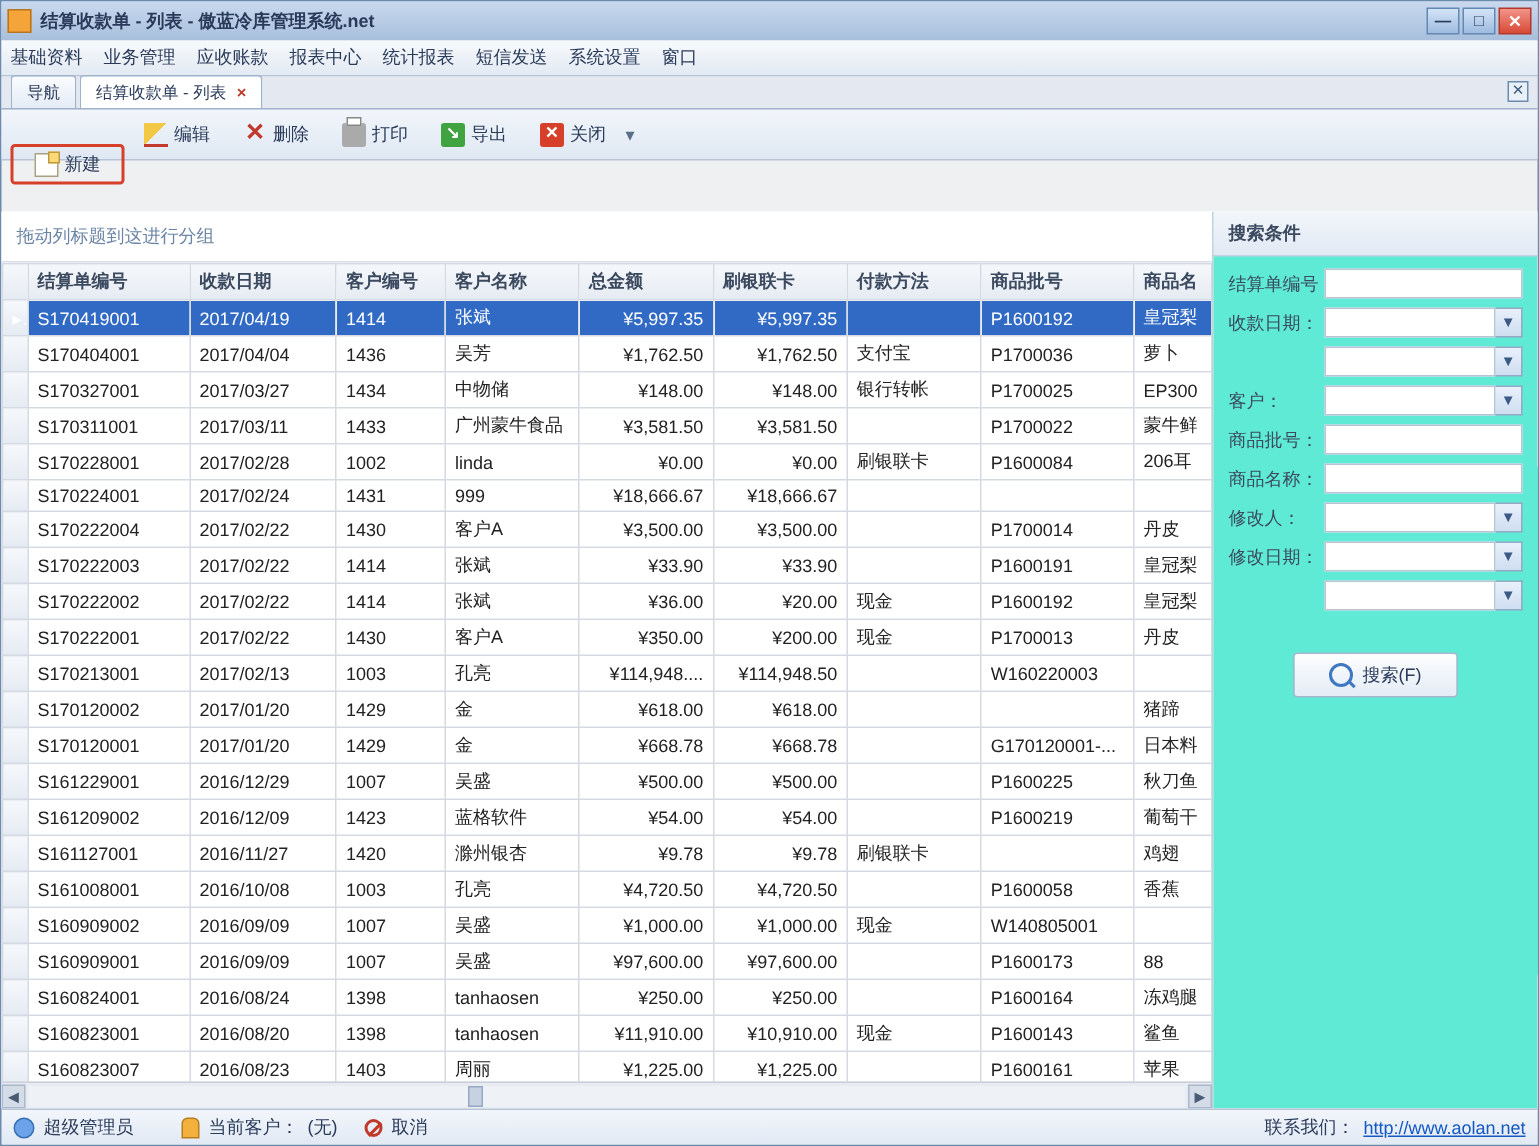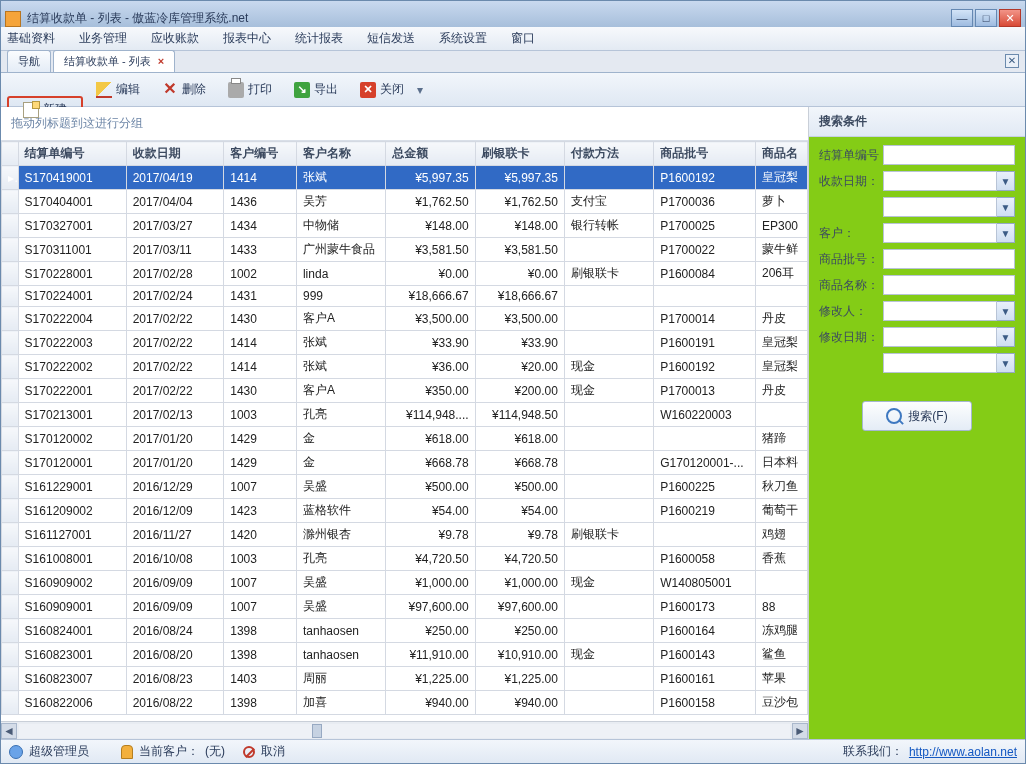--- a/index.html
+++ b/index.html
@@ -1,59 +1,59 @@
 <!DOCTYPE html>
 <html><head>
 <meta charset="utf-8">
 <style>
 * { box-sizing: border-box; margin: 0; padding: 0; }
 body { font-family: "Microsoft YaHei", Tahoma, sans-serif; font-size: 12px; background: #d4d0c8; overflow: hidden; }
 .window { width: 1026px; height: 764px; background: #eef0f2; display: flex; flex-direction: column; border: 1px solid #6b8aad; }
-.titlebar { height: 26px; background: linear-gradient(#c9d9ef, #a7bfdb); display: flex; align-items: flex-end; padding: 0 4px; color: #2a3b5a; font-size: 12px; }
+.titlebar { height: 26px; background: linear-gradient(#c9d9ef, #a7bfdb); display: flex; align-items: center; padding: 0 4px; color: #2a3b5a; font-size: 12px; font-weight: bold; }
 .titlebar .icon { width: 16px; height: 16px; margin-right: 6px; background: #f5a43a; border: 1px solid #b87520; }
 .titlebar .title { flex: 1; }
 .titlebar .winbtns { display: flex; gap: 2px; }
 .winbtn { width: 22px; height: 18px; background: linear-gradient(#d3e4f7,#9ebbe0); border: 1px solid #6588b2; display: flex; align-items: center; justify-content: center; font-size: 11px; color: #2a3b5a; cursor: pointer; }
 .winbtn.close { background: linear-gradient(#f29488,#d84a36); border-color: #b2382a; color: #fff; }
-.menubar { height: 24px; background: linear-gradient(#f7f9fc,#e3eaf3); border-bottom: 1px solid #b6c4d8; display: flex; align-items: center; padding: 0 6px; gap: 24px; }
+.menubar { height: 24px; background: linear-gradient(#f7f9fc,#e3eaf3); border-bottom: 1px solid #b6c4d8; display: flex; align-items: center; padding: 0 6px; gap: 14px; }
 .menubar span { color: #2a3b5a; cursor: pointer; }
 .tabstrip { height: 22px; display: flex; align-items: flex-end; padding-left: 6px; background: #e4e9f1; border-bottom: 1px solid #9fb3cc; position: relative; }
 .tab { padding: 3px 10px; background: linear-gradient(#fafcfe,#e4ecf6); border: 1px solid #9fb3cc; border-bottom: none; margin-right: 2px; border-radius: 3px 3px 0 0; color: #2a3b5a; cursor: pointer; font-size: 11px; }
 .tab.active { background: #fff; }
 .tab .tabclose { color: #c0392b; font-weight: bold; margin-left: 4px; }
 .tabstrip .panelclose { position: absolute; right: 6px; top: 3px; width: 14px; height: 14px; border: 1px solid #6b8aad; background: #eaf0f8; color: #3a5b82; font-size: 10px; text-align: center; line-height: 12px; cursor: pointer; }
 .toolbar { height: 34px; background: linear-gradient(#f2f6fb,#dfe8f3); border-bottom: 1px solid #b6c4d8; display: flex; align-items: center; padding: 0 6px; gap: 4px; }
 .tbtn { display: flex; align-items: center; gap: 4px; padding: 4px 8px; border: 1px solid transparent; border-radius: 3px; color: #2a3b5a; cursor: pointer; }
 .tbtn.highlight { border: 2px solid #d6402a; padding: 3px 14px; margin-top: 40px; }
 .tico { width: 16px; height: 16px; display: inline-block; }
 .tico-new { background: #fff; border: 1px solid #a8a080; position: relative; }
 .tico-new::after { content:""; position:absolute; right:-2px; top:-2px; width:6px; height:6px; background:#ffd978; border:1px solid #b89a40; }
 .tico-edit { background: linear-gradient(135deg,#f3c845 50%, transparent 50%); border-bottom: 2px solid #c0392b; }
 .tico-del { color:#c0392b; font-weight:bold; font-size:16px; text-align:center; line-height:14px; }
 .tico-print { background:#aaa; border-radius:2px; position:relative; }
 .tico-print::after { content:""; position:absolute; top:-4px; left:3px; width:8px; height:4px; background:#fff; border:1px solid #888; }
 .tico-export { background:#3fa33f; color:#fff; text-align:center; line-height:14px; font-weight:bold; font-size:11px; border-radius:2px; }
 .tico-close { background:#d6402a; color:#fff; text-align:center; line-height:14px; font-weight:bold; font-size:11px; border-radius:2px; }
 .tdrop { width: 10px; color:#5a6f8c; }
-.content { flex: 1; display: flex; overflow: hidden; background: #fff; }
+.content { flex: 1; display: flex; overflow: hidden; background: #fff; margin-top: 34px; }
 .gridwrap { flex: 1; display: flex; flex-direction: column; border-right: 1px solid #c9cfd8; min-width: 0; }
 .groupbar { padding: 8px 10px; color: #6c85a6; background: #fff; border-bottom: 1px solid #d9dfe8; }
 .grid { flex: 1; overflow: auto; }
 table { border-collapse: collapse; width: 100%; table-layout: fixed; }
 th, td { border: 1px solid #d4d9e2; padding: 3px 6px; font-size: 12px; white-space: nowrap; overflow: hidden; text-overflow: ellipsis; }
 th { background: linear-gradient(#f6f8fb,#e5ebf3); color: #3c4a60; text-align: left; height: 22px; position: sticky; top: 0; }
 td { background: #fff; color: #222; }
 tr.sel td { background: #316ac5; color: #fff; }
 .rowind { width: 14px; background: linear-gradient(#f6f8fb,#e5ebf3) !important; text-align:center; color:#4a5b76; }
 .num { text-align: right; }
 .hscroll { height: 18px; background: #e8ecf2; border-top: 1px solid #c9cfd8; display:flex; align-items:center; }
 .hscroll .arrow { width: 16px; height: 16px; background:#d4dce8; border:1px solid #aab8cc; text-align:center; line-height:14px; color:#4a5b76; cursor:pointer; }
 .hscroll .track { flex:1; height:14px; margin:0 2px; background:#eef1f6; position:relative; }
 .hscroll .thumb { position:absolute; left:38%; width:10px; height:14px; background:#c6d2e2; border:1px solid #97a9c2; }
-.sidebar { width: 216px; background: #84cc16; display: flex; flex-direction: column; }
+.sidebar { width: 216px; background: #5eead4; display: flex; flex-direction: column; }
 .sidehead { background: linear-gradient(#f2f6fb,#e1e9f4); border-bottom: 1px solid #c6d1e0; padding: 6px 10px; font-weight: bold; color: #3c4a60; }
 .sideform { padding: 8px 10px; display: grid; grid-template-columns: 58px 1fr; gap: 6px 6px; align-items: center; }
 .sideform label { color: #3c4a60; white-space: nowrap; }
 .sideform input { border: 1px solid #b8c4d6; height: 20px; padding: 0 3px; width: 100%; }
 .combo { position: relative; display:flex; }
 .combo input { flex:1; }
 .combo .cbtn { width: 18px; background: linear-gradient(#e9f0fb,#cfdef1); border:1px solid #94a9c6; border-left:none; display:flex; align-items:center; justify-content:center; color:#3b5b86; font-size:10px; cursor:pointer; }
 .searchbtn { margin: 20px auto 0; width: 110px; height: 30px; background: linear-gradient(#fdfefe,#e4ecf6); border: 1px solid #a5b7d0; border-radius: 3px; display:flex; align-items:center; justify-content:center; gap:6px; cursor:pointer; color:#2a3b5a; }
 .searchbtn .sico { width:16px; height:16px; border:2px solid #3e78c0; border-radius:50%; position:relative; }
 .searchbtn .sico::after { content:""; position:absolute; width:6px; height:2px; background:#3e78c0; transform:rotate(45deg); right:-4px; bottom:-1px; }

